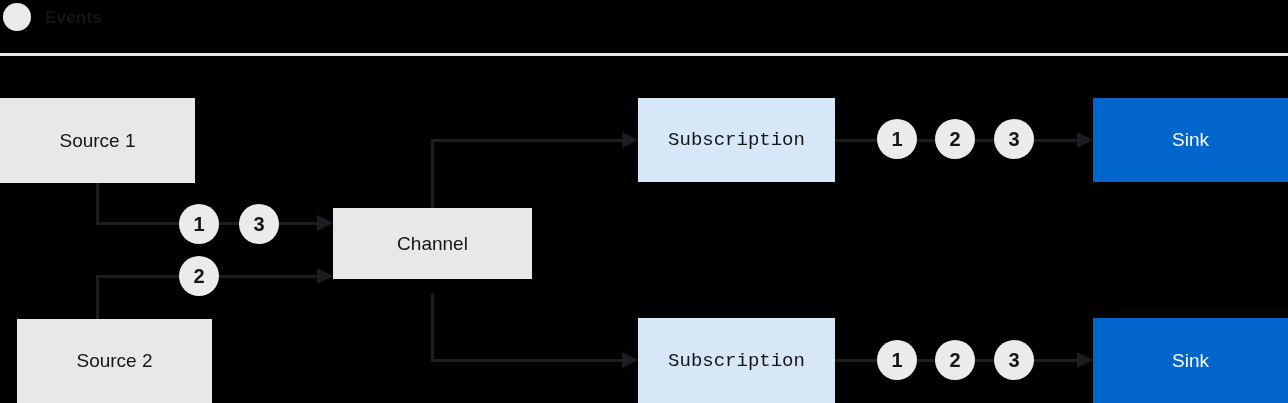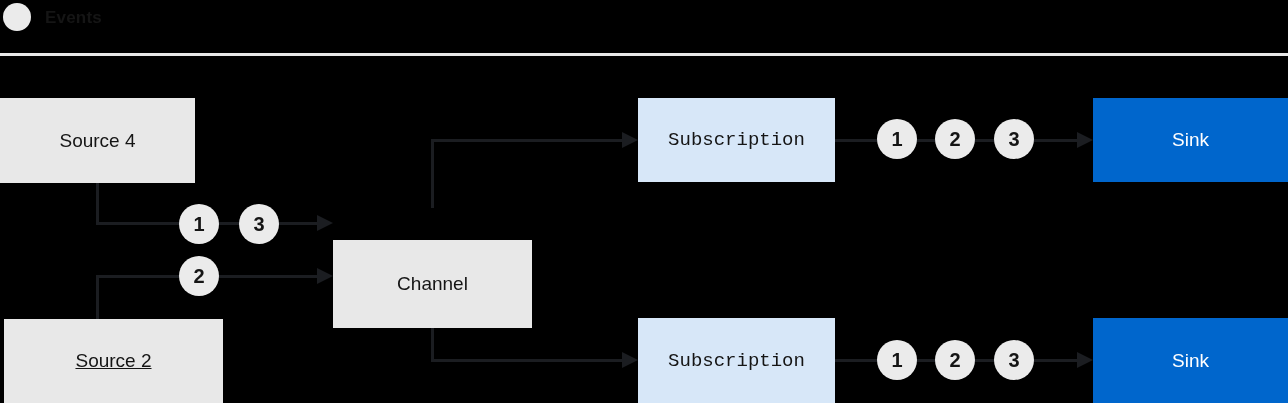--- a/index.html
+++ b/index.html
@@ -71,23 +71,23 @@
   <div class="line" style="left:431px;top:293px;width:3px;height:68px;"></div>
   <div class="line" style="left:431px;top:359px;width:191px;height:3px;"></div>
   <div class="arrow" style="left:622px;top:352px;"></div>
 
   <div class="line" style="left:835px;top:139px;width:242px;height:3px;"></div>
   <div class="arrow" style="left:1077px;top:132px;"></div>
 
   <div class="line" style="left:835px;top:359px;width:242px;height:3px;"></div>
   <div class="arrow" style="left:1077px;top:352px;"></div>
 
-  <div class="node gray" style="left:0;top:98px;width:195px;height:85px;">Source 4</div>
-  <div class="node gray" style="left:4px;top:319px;width:219px;height:84px;text-decoration:underline;">Source 2</div>
-  <div class="node gray" style="left:333px;top:208px;width:199px;height:88px;margin-top:32px;">Channel</div>
+  <div class="node gray" style="left:0;top:98px;width:195px;height:85px;">Source 1</div>
+  <div class="node gray" style="left:17px;top:319px;width:195px;height:84px;">Source 2</div>
+  <div class="node gray" style="left:333px;top:208px;width:199px;height:71px;">Channel</div>
   <div class="node blue" style="left:638px;top:98px;width:197px;height:84px;">Subscription</div>
   <div class="node blue" style="left:638px;top:318px;width:197px;height:85px;">Subscription</div>
   <div class="node sink" style="left:1093px;top:98px;width:195px;height:84px;">Sink</div>
   <div class="node sink" style="left:1093px;top:318px;width:195px;height:85px;">Sink</div>
 
   <div class="event-circle" style="left:179px;top:204px;">1</div>
   <div class="event-circle" style="left:239px;top:204px;">3</div>
 
   <div class="event-circle" style="left:179px;top:256px;">2</div>
 

